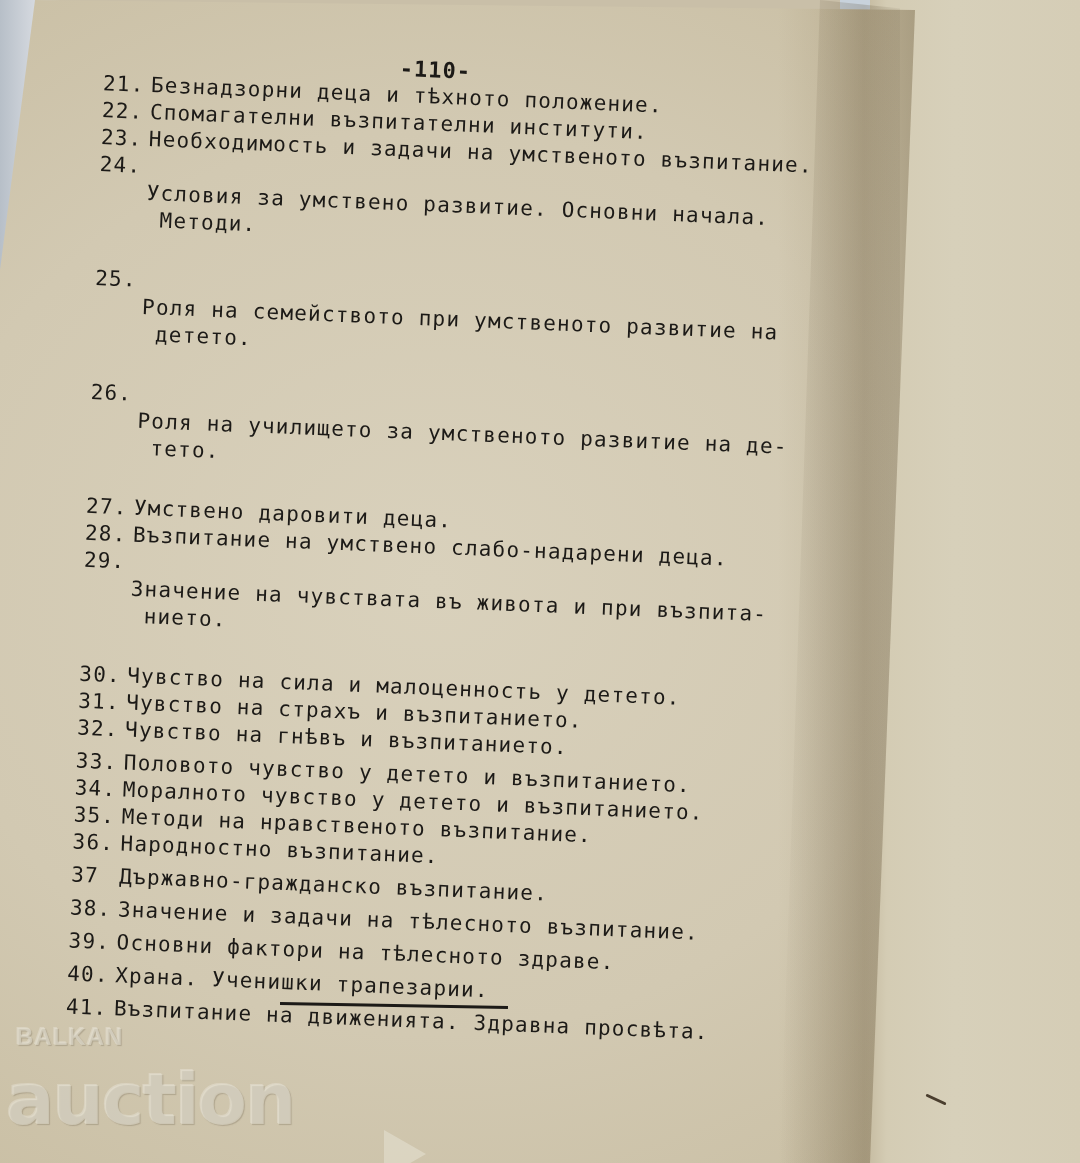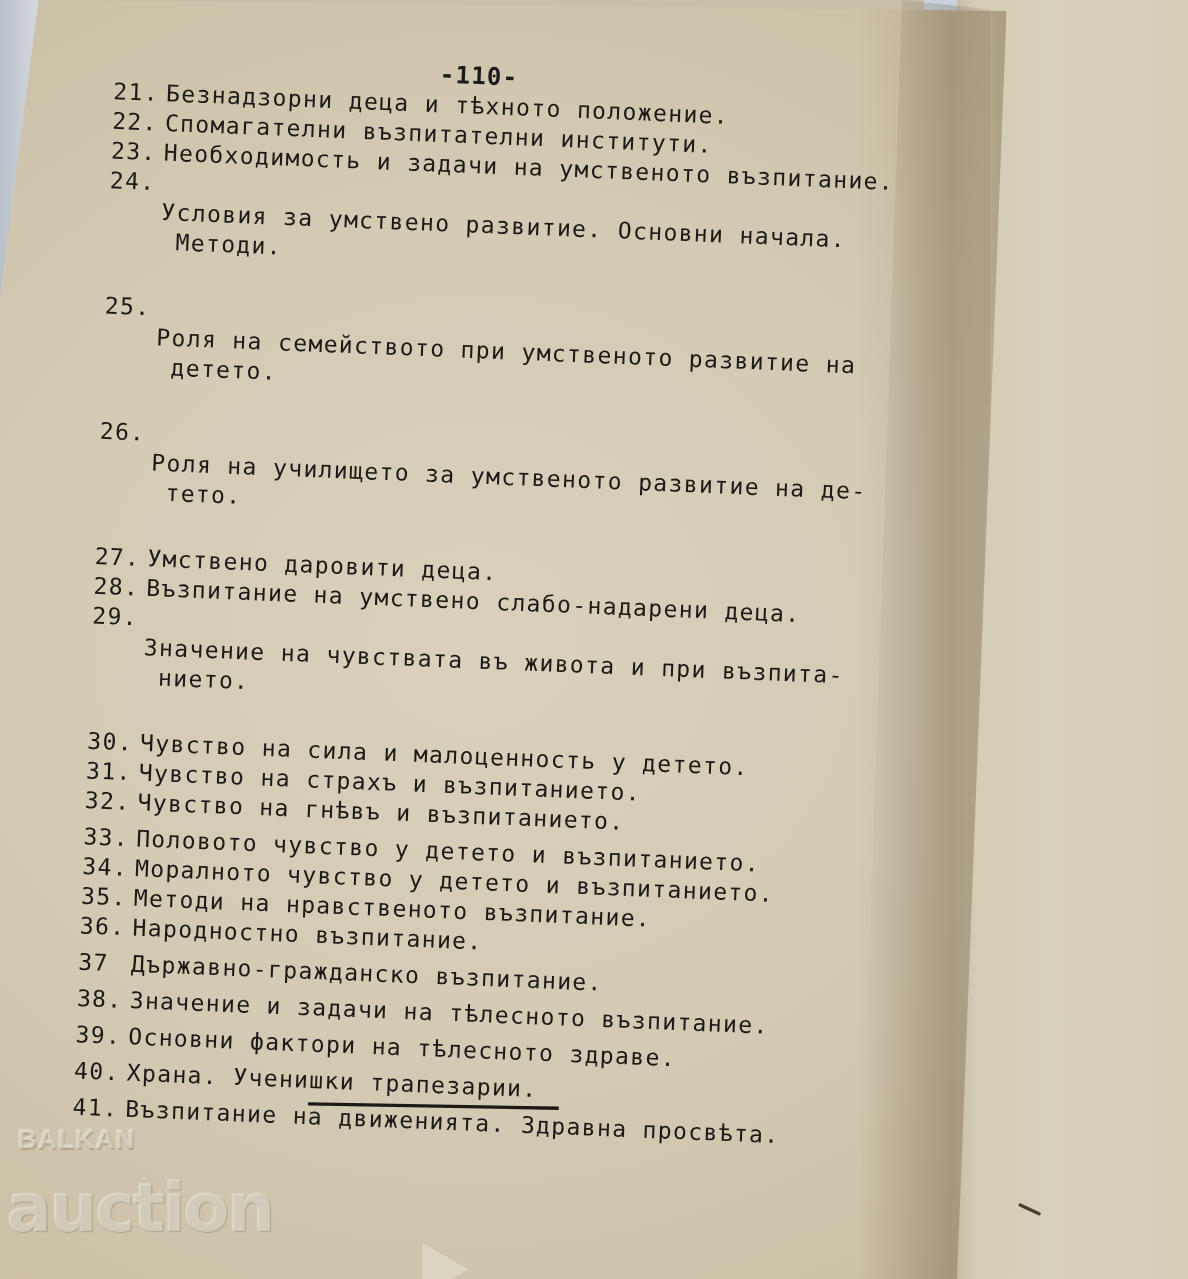--- a/index.html
+++ b/index.html
@@ -106,21 +106,21 @@
       pointer-events: none;
     }
     .wm-top {
       font-family: Liberation Sans, sans-serif;
       font-size: 24px;
       letter-spacing: 1px;
       line-height: 34px;
       padding-left: 10px;
     }
     .wm-main {
-      font-size: 61px;
+      font-size: 72px;
       line-height: 90px;
       letter-spacing: -2px;
     }
     .wm-arrow {
       position: absolute;
       left: 378px; top: 110px;
       width: 0; height: 0;
       border-top: 24px solid transparent;
       border-bottom: 24px solid transparent;
       border-left: 42px solid rgba(230,225,212,0.55);

